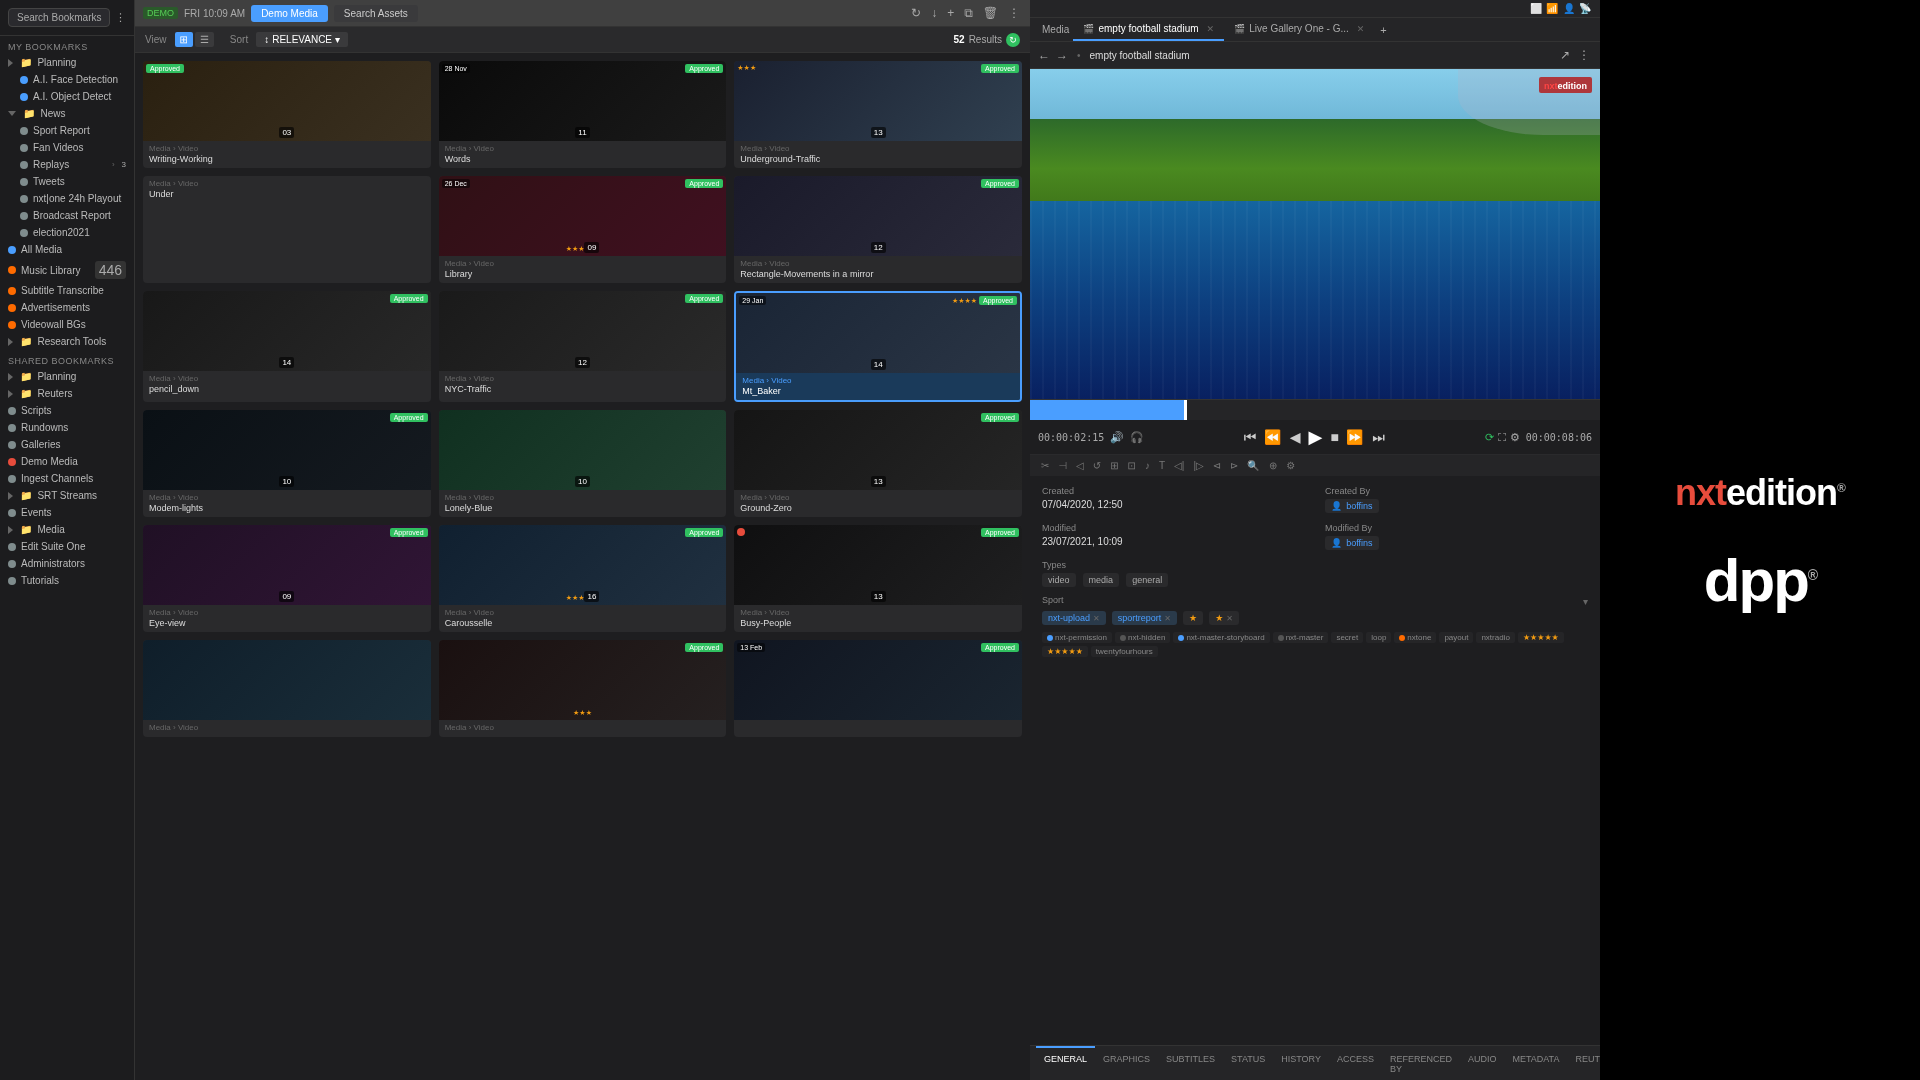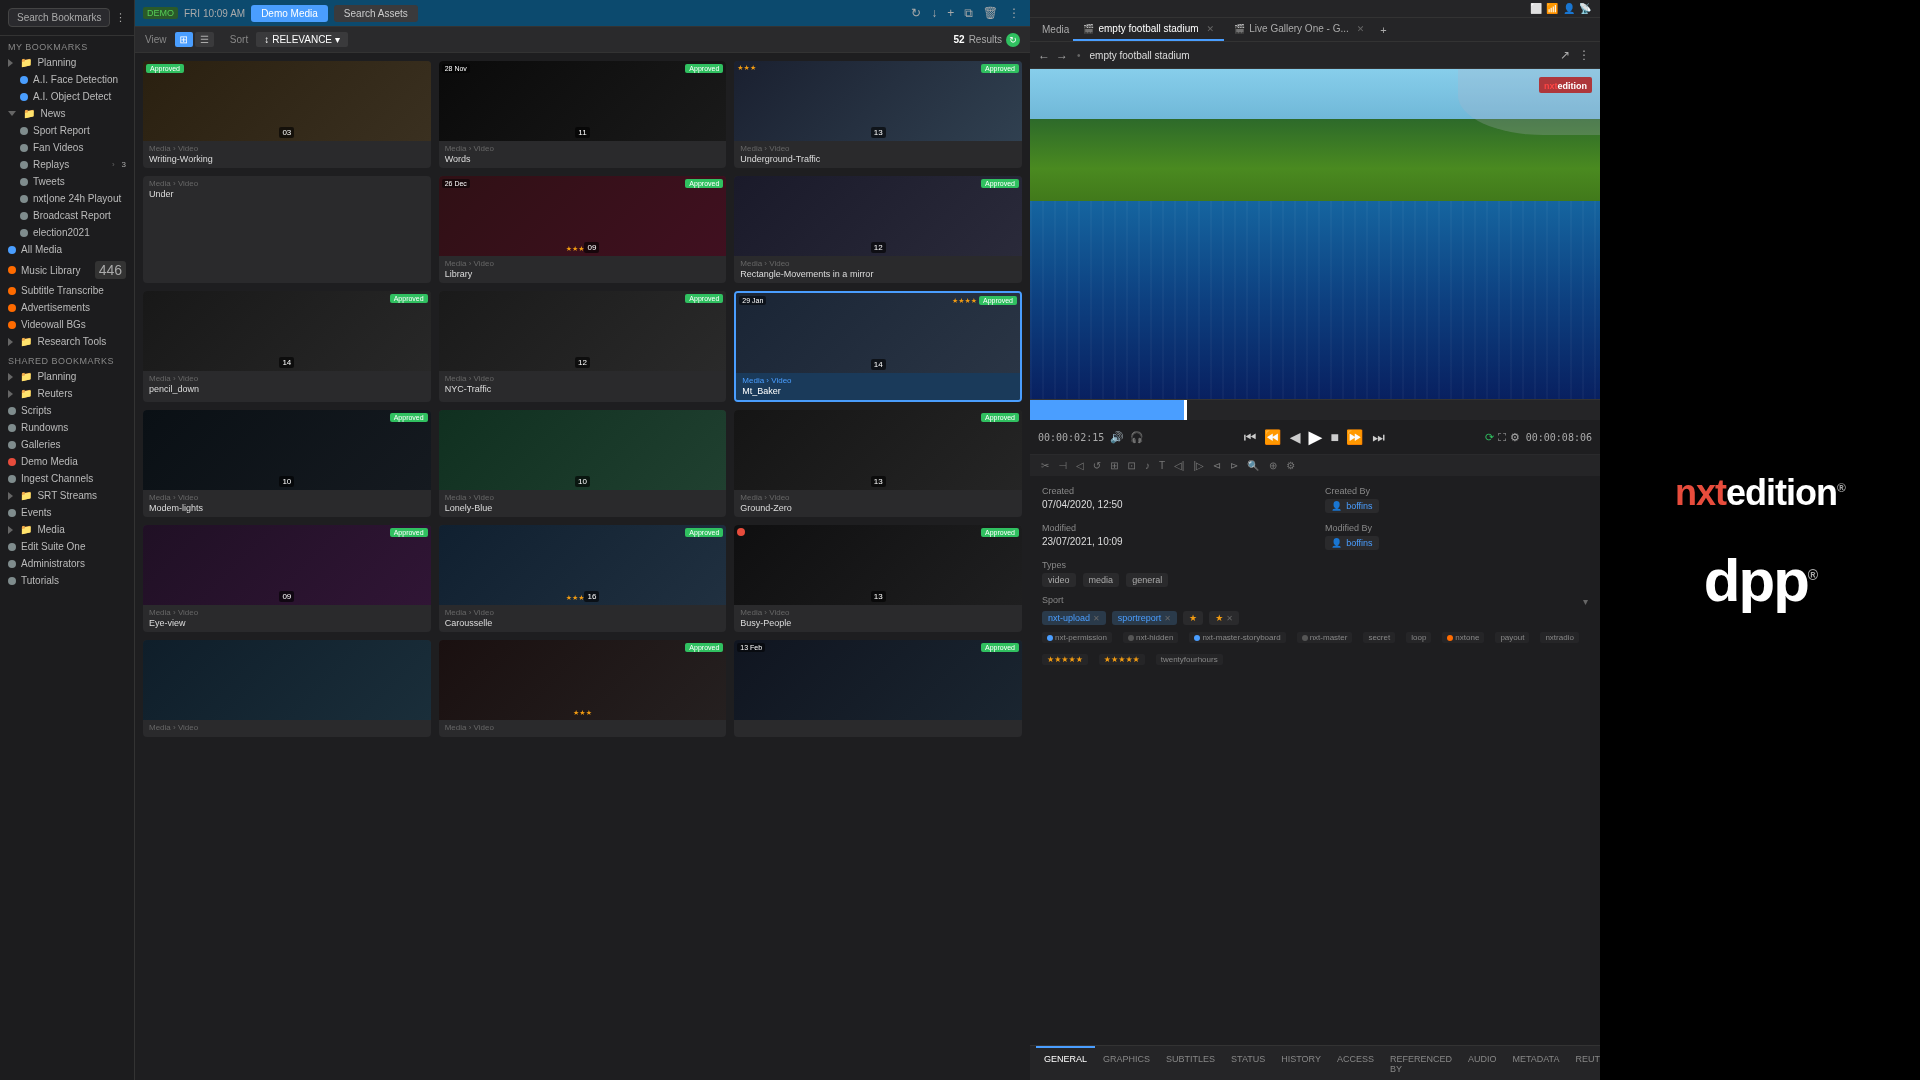--- a/index.html
+++ b/index.html
@@ -24,21 +24,21 @@
     .dot { width: 8px; height: 8px; border-radius: 50%; display: inline-block; flex-shrink: 0; }
     .dot-blue { background: #4a9eff; }
     .dot-orange { background: #ff6b00; }
     .dot-red { background: #e74c3c; }
     .dot-gray { background: #7f8c8d; }
     .folder-icon { color: #e8a020; font-size: 10px; }
     .tri { display: inline-block; width: 0; height: 0; border-top: 4px solid transparent; border-bottom: 4px solid transparent; border-left: 5px solid #666; margin-right: 2px; }
     .tri-down { border-left: 4px solid transparent; border-right: 4px solid transparent; border-top: 5px solid #666; border-bottom: none; }
 
     
-    .media-top-bar { background: #0c4a6e; border-bottom: 1px solid #333; padding: 4px 8px; display: flex; align-items: center; gap: 6px; font-size: 10px; }
+    .media-top-bar { background: #404040; border-bottom: 1px solid #333; padding: 4px 8px; display: flex; align-items: center; gap: 6px; font-size: 10px; }
     .demo-tag { background: #2a5a2a; color: #5c5; padding: 1px 4px; border-radius: 2px; font-size: 9px; }
     .time-display { color: #aaa; font-size: 10px; }
     .tab-btn { background: #3a3a3c; border: none; color: #ccc; padding: 3px 10px; border-radius: 3px; cursor: pointer; font-size: 10px; }
     .tab-btn.active { background: #4a9eff; color: #fff; }
     .top-icons { margin-left: auto; display: flex; gap: 6px; align-items: center; }
     .icon-btn { background: none; border: none; color: #aaa; cursor: pointer; font-size: 12px; padding: 2px; }
 
     
     .filter-bar { background: #2a2a2c; border-bottom: 1px solid #333; padding: 5px 10px; display: flex; align-items: center; gap: 8px; font-size: 10px; }
     .view-label { color: #888; }
@@ -123,21 +123,21 @@
     .meta-col { flex: 1; }
     .meta-label { color: #888; font-size: 9px; margin-bottom: 3px; }
     .meta-value { color: #ddd; font-size: 10px; }
     .meta-user { display: inline-flex; align-items: center; gap: 4px; background: #2a2a2c; padding: 2px 6px; border-radius: 3px; font-size: 9px; color: #4a9eff; }
     .meta-user::before { content: '👤'; font-size: 9px; }
     .types-row { margin-bottom: 8px; }
     .type-tag { display: inline-block; background: #2a2a2c; color: #aaa; padding: 2px 6px; border-radius: 3px; font-size: 9px; margin-right: 4px; }
     .tags-row { margin-bottom: 6px; }
     .tag-item { display: inline-flex; align-items: center; gap: 3px; background: #2a3a4a; color: #4a9eff; padding: 2px 6px; border-radius: 3px; font-size: 9px; margin-right: 3px; margin-bottom: 3px; }
     .tag-x { color: #666; font-size: 8px; cursor: pointer; }
-    .nxt-tags { display: flex; flex-wrap: wrap; gap: 11px; margin-top: 4px; }
+    .nxt-tags { display: flex; flex-wrap: wrap; gap: 3px; margin-top: 4px; }
     .nxt-tag { display: inline-flex; align-items: center; gap: 2px; background: #252527; color: #888; padding: 1px 5px; border-radius: 2px; font-size: 8px; }
     .nxt-tag-dot { width: 6px; height: 6px; border-radius: 50%; }
     .bottom-tabs { background: #252527; border-top: 1px solid #333; padding: 0 6px; display: flex; }
     .bottom-tab { padding: 6px 8px; color: #888; cursor: pointer; font-size: 9px; border-top: 2px solid transparent; }
     .bottom-tab.active { color: #fff; border-top-color: #4a9eff; }
     .tags-expand { float: right; background: none; border: none; color: #666; cursor: pointer; font-size: 10px; }
 
     
     .nxt-logo { font-size: 36px; font-weight: 700; letter-spacing: -1px; }
     .nxt-logo .nxt { color: #e74c3c; }

